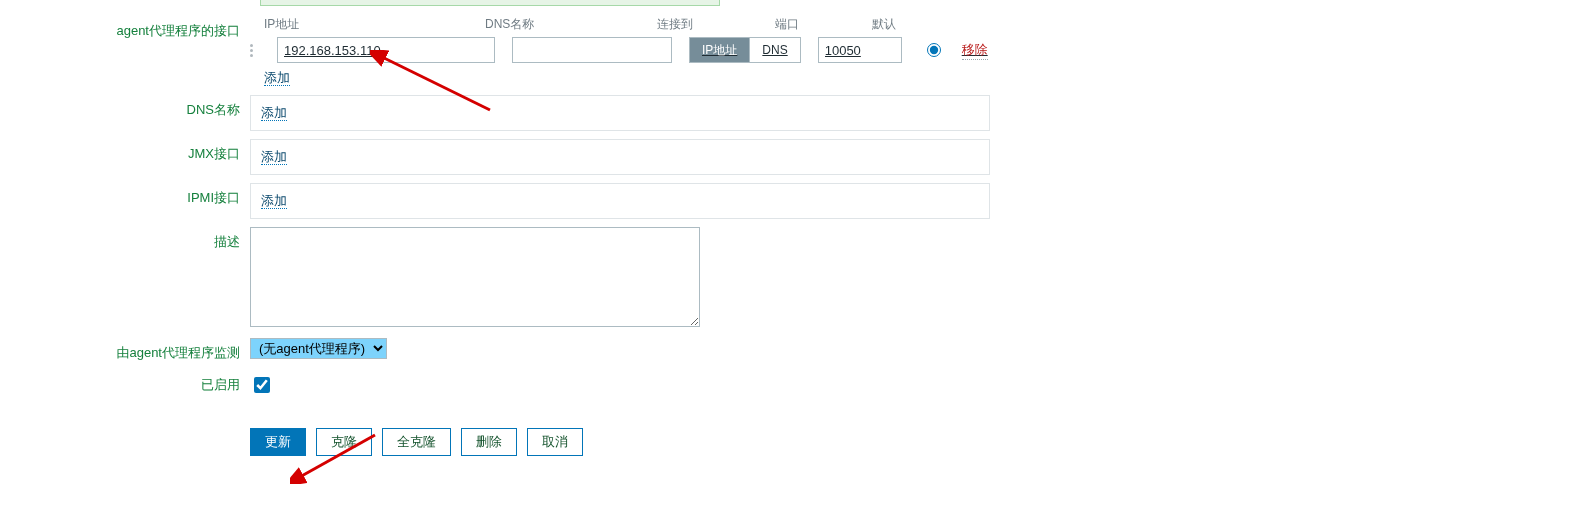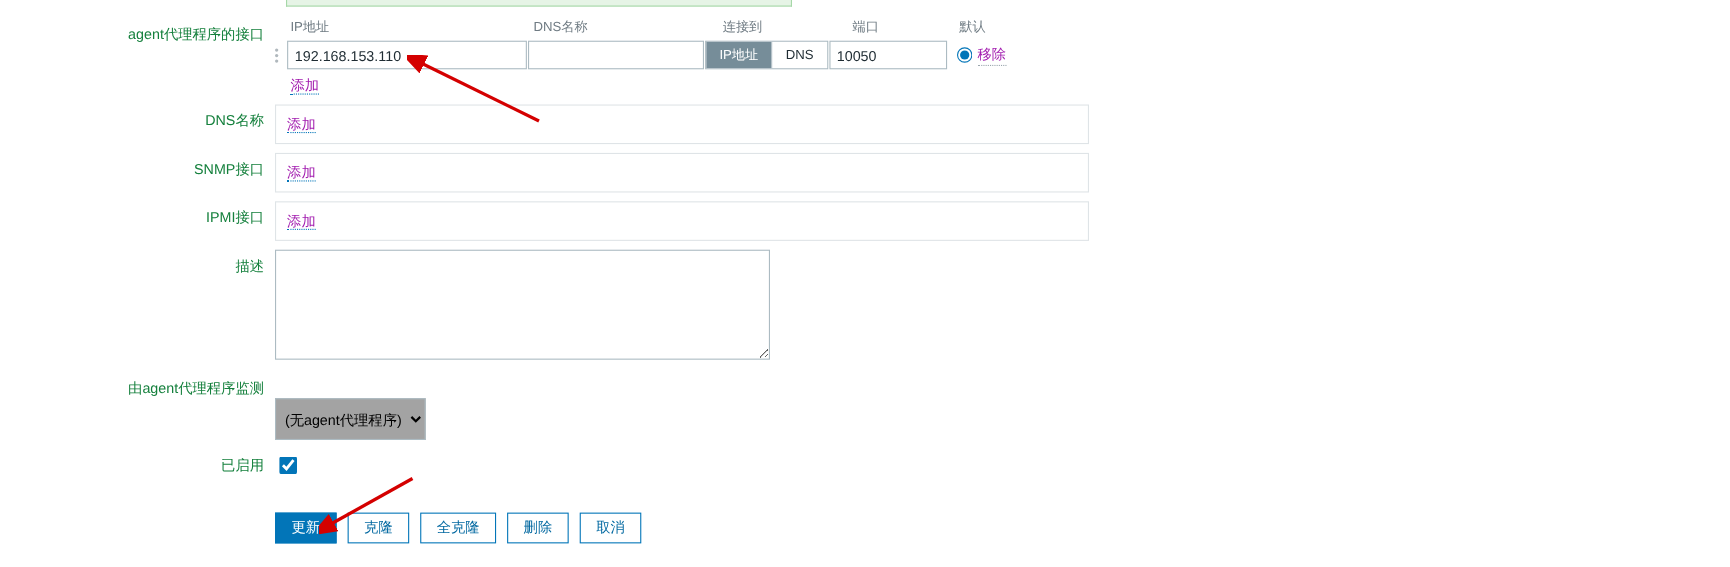--- a/index.html
+++ b/index.html
@@ -37,21 +37,22 @@
     margin-bottom: 4px;
   }
   .hdr-ip    { width: 235px; padding-left: 14px; }
   .hdr-dns   { width: 172px; }
   .hdr-conn  { width: 118px; }
   .hdr-port  { width: 97px;  }
   .hdr-def   { width: 60px;  }
   .iface-row {
     display: flex;
     align-items: center;
-    gap: 1px;
+    gap: 17px;
+    text-decoration: underline;
   }
   .drag-dots {
     width: 8px;
     display: inline-flex;
     flex-direction: column;
     gap: 2px;
     margin-right: 2px;
     cursor: grab;
   }
   .drag-dots span {
@@ -60,21 +61,21 @@
   }
   input[type="text"].txt {
     height: 26px;
     border: 1px solid #acbbc2;
     padding: 2px 6px;
     font-size: 13px;
     color: #1f2c33;
   }
   .txt-ip   { width: 218px; }
   .txt-dns  { width: 160px; }
-  .txt-port { width: 107px;  }
+  .txt-port { width: 84px;  }
   .seg {
     display: inline-flex;
     border: 1px solid #acbbc2;
     height: 26px;
     overflow: hidden;
   }
   .seg button {
     border: none;
     background: #fff;
     color: #1f2c33;
@@ -88,28 +89,28 @@
     color: #fff;
   }
   .seg button + button { border-left: 1px solid #acbbc2; }
   .radio-def {
     width: 14px; height: 14px;
     accent-color: #0275b8;
     margin: 0 4px 0 8px;
   }
   .link-remove,
   .link-add {
-    color: #a21caf;
+    color: #0c4a6e;
     text-decoration: none;
     border-bottom: 1px dotted #0275b8;
     cursor: pointer;
     font-size: 13px;
   }
   .link-remove.disabled {
-    color: #a21caf;
+    color: #b91c1c;
     border-bottom-color: #9aa6ad;
     cursor: default;
   }
   .add-line {
     margin-top: 6px;
     padding-left: 14px;
   }
   .iface-box {
     border: 1px solid #dfe4e7;
     width: 740px;
@@ -118,43 +119,42 @@
   textarea.desc {
     width: 450px;
     height: 100px;
     border: 1px solid #acbbc2;
     resize: both;
     font-family: inherit;
     font-size: 13px;
     padding: 4px;
   }
   select.sel {
-    height: 38px;
+    height: 21px;
     border: 1px solid #acbbc2;
     font-size: 13px;
     padding: 0 4px;
-    background: #a3a3a3;
-    margin-top: 24px;
+    background: #7dd3fc;
   }
   input[type="checkbox"].chk {
     width: 16px; height: 16px;
     accent-color: #0275b8;
   }
   .btn-row {
     display: flex;
     gap: 10px;
     margin-top: 24px;
   }
   .btn {
     height: 28px;
     padding: 0 14px;
     font-size: 13px;
     border: 1px solid #0275b8;
     background: #fff;
-    color: #0369a1;
+    color: #14532d;
     cursor: pointer;
   }
   .btn.primary {
     background: #0275b8;
     color: #fff;
   }
   .top-green {
     margin-left: 260px;
     width: 460px;
     height: 6px;
@@ -211,21 +211,21 @@
   <div class="row">
     <div class="label-col">DNS名称</div>
     <div class="field-col">
       <div class="iface-box">
         <a class="link-add">添加</a>
       </div>
     </div>
   </div>
 
   <div class="row">
-    <div class="label-col">SNMP接口</div>
+    <div class="label-col">JMX接口</div>
     <div class="field-col">
       <div class="iface-box">
         <a class="link-add">添加</a>
       </div>
     </div>
   </div>
 
   <div class="row">
     <div class="label-col">IPMI接口</div>
     <div class="field-col">

